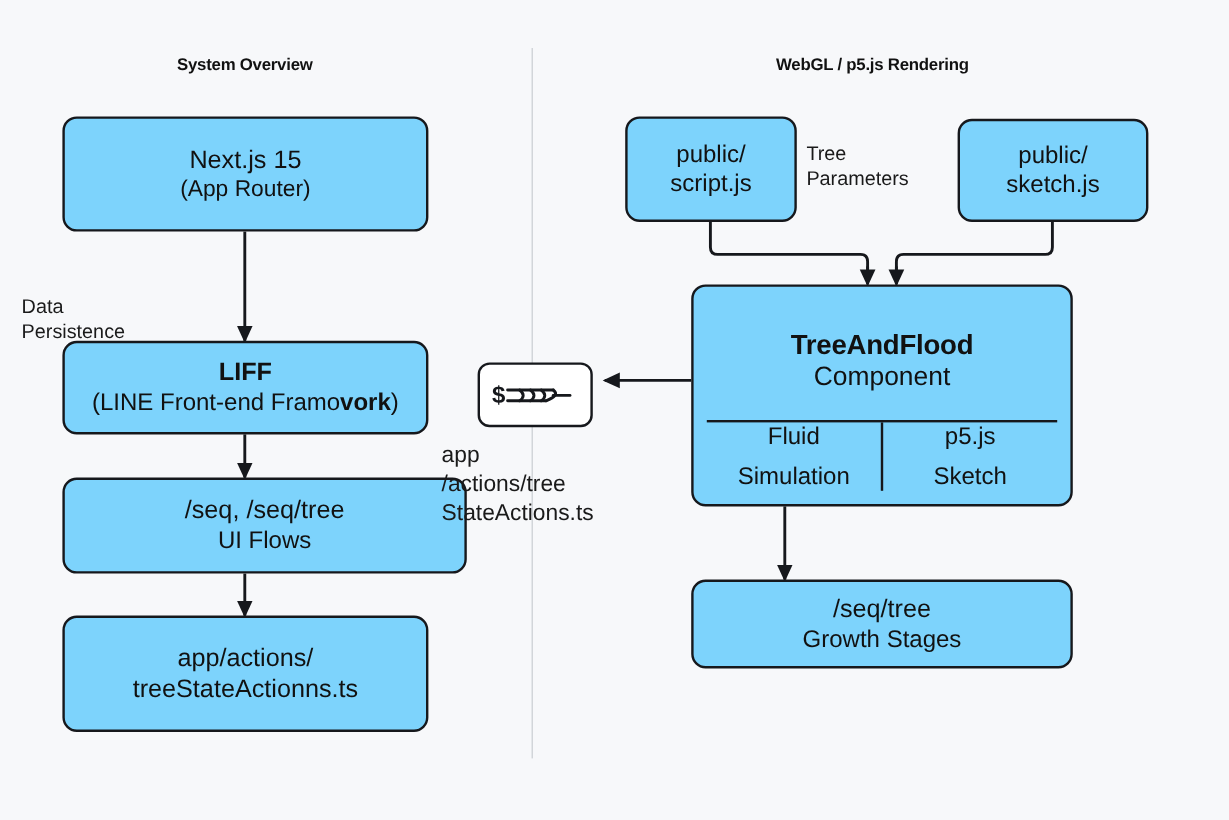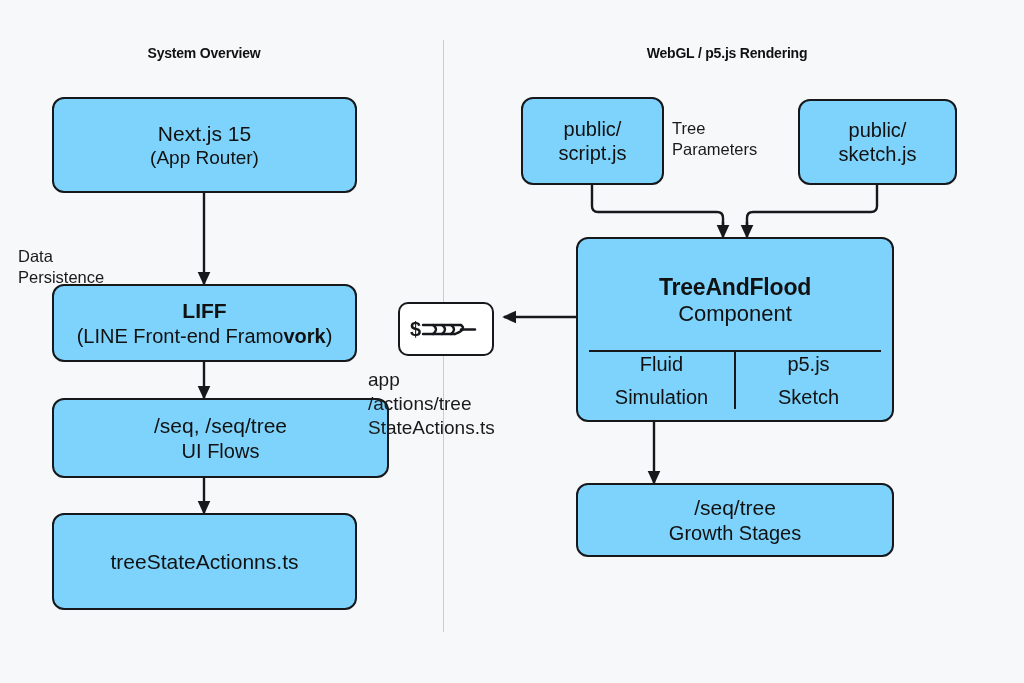--- a/index.html
+++ b/index.html
@@ -173,20 +173,21 @@
     <div class="l1 bold">LIFF</div>
     <div class="l2 small"><span>(LINE Front-end Framo</span><b>vork</b><span>)</span></div>
   </div>
 
   <div class="node" style="left:52px; top:398px; width:337px; height:80px;">
     <div class="l1">/seq, /seq/tree</div>
     <div class="l2 small">UI Flows</div>
   </div>
 
   <div class="node" style="left:52px; top:513px; width:305px; height:97px;">
+    <div class="l1">app/actions/</div>
     <div class="l1">treeStateActionns.ts</div>
   </div>
 
   <div class="node" style="left:521px; top:97px; width:143px; height:88px;">
     <div class="l1 small">public/</div>
     <div class="l1 small">script.js</div>
   </div>
 
   <div class="edge-label" style="left:672px; top:118px; width:118px;">Tree
 Parameters</div>

